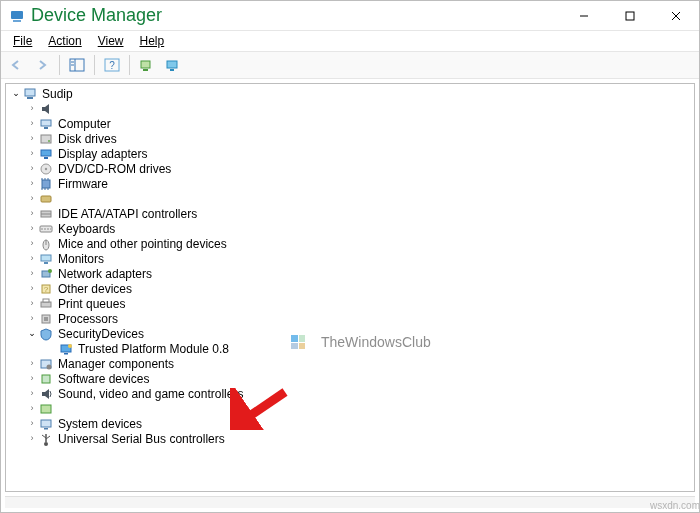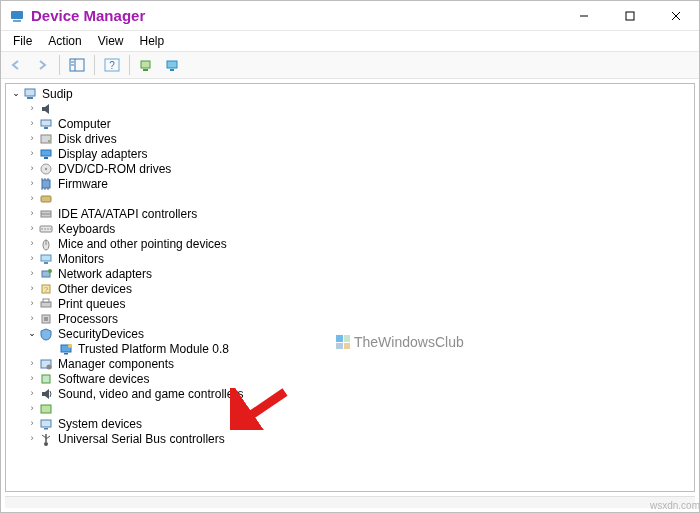--- a/index.html
+++ b/index.html
@@ -21,33 +21,33 @@
   .titlebar {
     height: 30px;
     display: flex; align-items: center;
     padding-left: 8px;
     border-bottom: 1px solid #e6e6e6;
   }
   .titlebar .app-icon {
     width: 16px; height: 16px; margin-right: 6px;
     display: inline-flex; align-items:center; justify-content:center;
   }
-  .titlebar .title { flex: 1; font-size: 15px; color: #a21caf; font-weight: bold; }
+  .titlebar .title { flex: 1; font-size: 18px; color: #15803d; }
   .winbtns { display: flex; height: 100%; }
   .winbtn {
     width: 46px; height: 100%;
     display: flex; align-items: center; justify-content: center;
     font-size: 12px; color: #000;
   }
   .menubar {
     height: 20px; display: flex; align-items: center;
     padding: 0 4px;
     font-size: 12px;
   }
-  .menuitem { padding: 2px 8px; }
+  .menuitem { padding: 2px 8px; text-decoration: underline; }
   .toolbar {
     height: 28px;
     border-top: 1px solid #e6e6e6;
     border-bottom: 1px solid #e6e6e6;
     background: #f9f9f9;
     display: flex; align-items: center;
     padding: 0 4px; gap: 4px;
   }
   .tbtn {
     width: 22px; height: 22px;
@@ -92,25 +92,24 @@
     display:inline-flex; align-items:center; justify-content:center;
   }
   .row .label { padding-right: 4px; text-align: right; }
   .lv0 { padding-left: 2px; }
   .lv1 { padding-left: 18px; }
   .lv2 { padding-left: 38px; }
 
   .watermark {
     position: absolute;
     left: 285px; top: 250px;
-    display: flex; align-items: center; gap: 4px;
+    display: flex; align-items: center; gap: 16px;
     color: #7a7a7a; font-size: 14px;
     opacity: .85;
     pointer-events: none;
-    margin-left: 45px;
   }
   .watermark .sq {
     width: 14px; height: 14px; display:grid;
     grid-template: 1fr 1fr / 1fr 1fr; gap:1px;
   }
   .watermark .sq span:nth-child(1){background:#5bb0e8;}
   .watermark .sq span:nth-child(2){background:#bde2c6;}
   .watermark .sq span:nth-child(3){background:#a9c3dc;}
   .watermark .sq span:nth-child(4){background:#e8c88b;}
 

